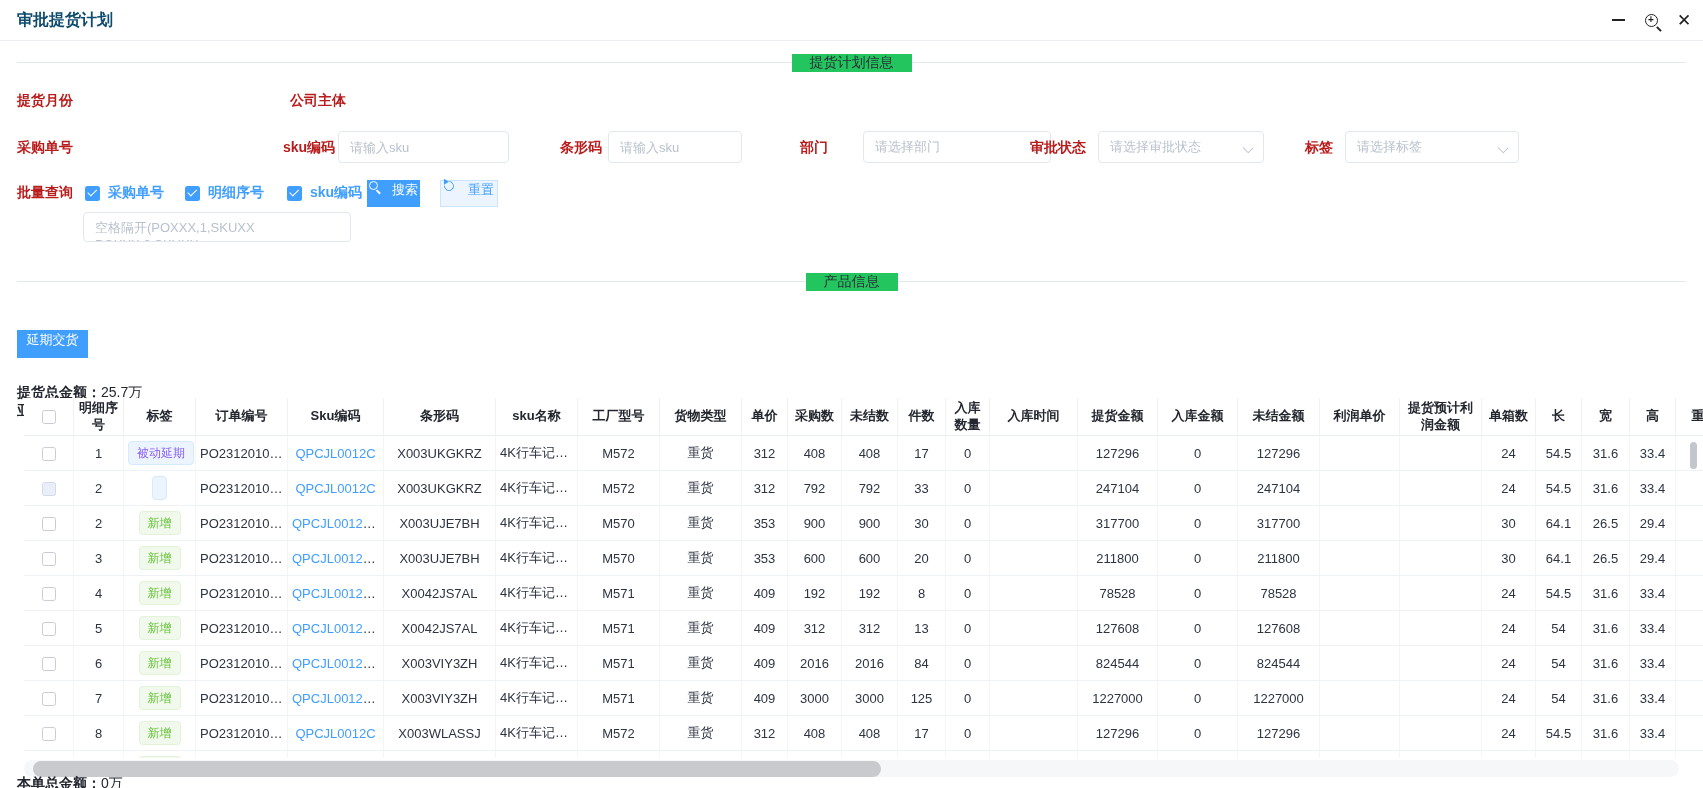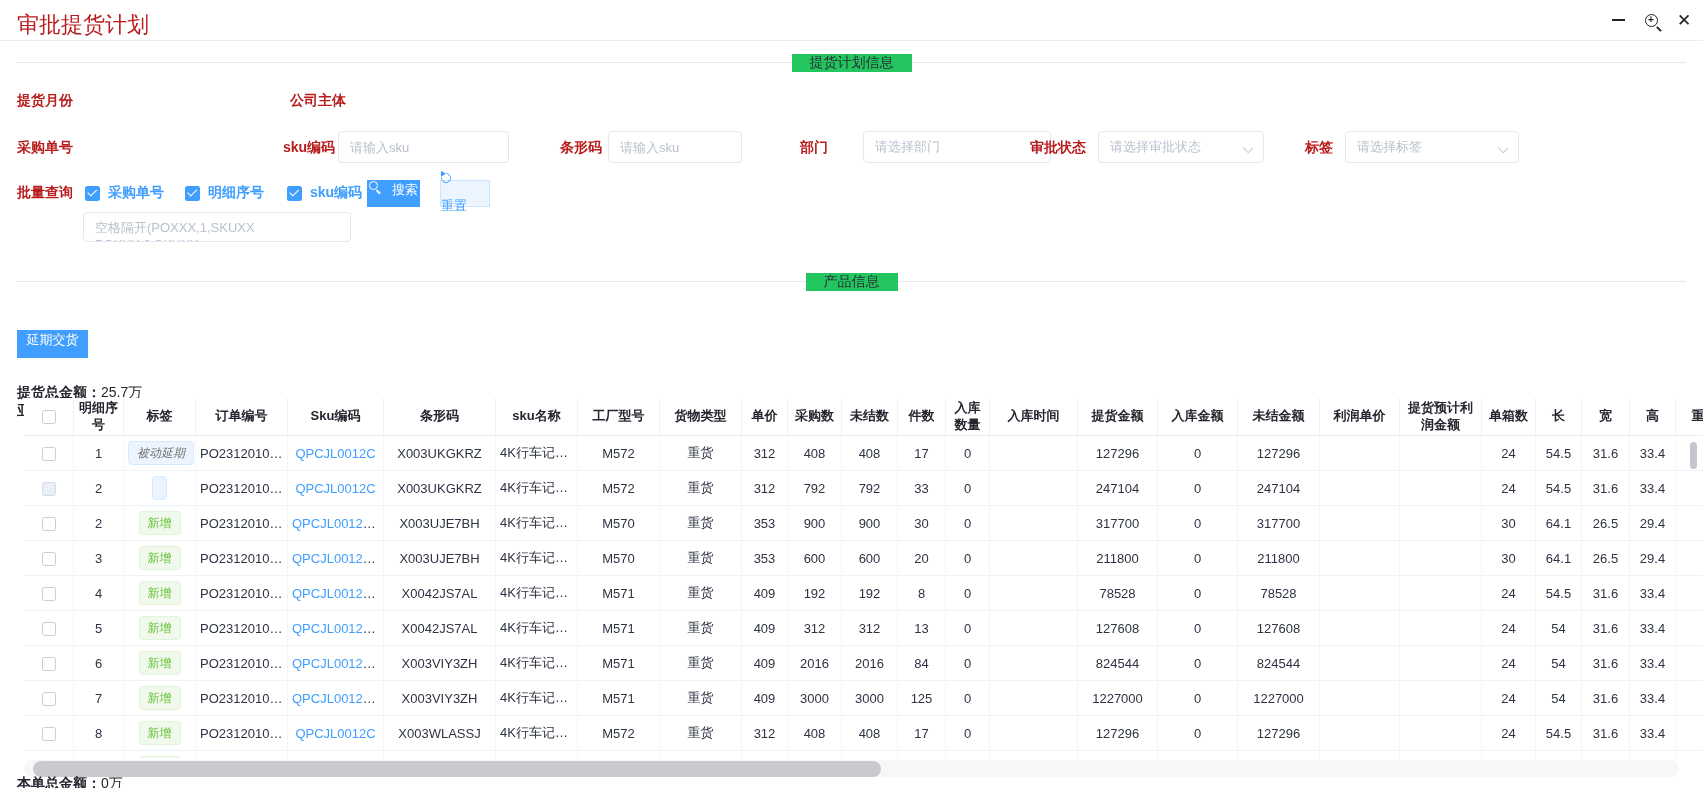--- a/index.html
+++ b/index.html
@@ -2,21 +2,21 @@
 <html lang="zh"><head>
 <meta charset="utf-8">
 <style>
   * { box-sizing: border-box; margin: 0; padding: 0; }
   html,body { background:#888; }
   body { font-family: "Liberation Sans", sans-serif; }
   #app { position:relative; width:1703px; height:788px; background:#fff; overflow:hidden; color:#303133; font-size:14px; }
 
   
   .titlebar { position:absolute; left:0; top:0; width:100%; height:41px; border-bottom:1px solid #ecedf1; background:#fff; }
-  .app-title { position:absolute; left:17px; top:10px; font-size:22px; font-weight:normal; color:#b91c1c; }
+  .app-title { position:absolute; left:17px; top:10px; font-size:16px; font-weight:bold; color:#0c4a6e; }
   .win-controls { position:absolute; right:10px; top:11px; display:flex; align-items:center; gap:15px; }
   .wc { width:18px; height:18px; display:flex; align-items:center; justify-content:center; cursor:pointer; }
   .min-bar { width:13px; height:2px; background:#222; }
   .zoom-glass { position:relative; width:13px; height:13px; border:1.6px solid #222; border-radius:50%; }
   .zoom-glass::before { content:"+"; position:absolute; left:50%; top:50%; transform:translate(-50%,-54%); font-size:10px; color:#222; font-weight:bold; }
   .zoom-glass::after { content:""; position:absolute; right:-5px; bottom:-4px; width:6px; height:1.8px; background:#222; transform:rotate(45deg); }
   .close-x { font-size:17px; color:#222; line-height:1; }
 
   
   .divider { position:absolute; left:17px; right:17px; height:1px; background:#e4e7ed; }
@@ -57,21 +57,21 @@
 
   
   .table-wrap { position:absolute; left:24px; top:398px; width:1679px; height:360px; overflow:hidden; background:#fff; }
   table.grid { border-collapse:separate; border-spacing:0; table-layout:fixed; width:1710px; }
   .grid th { height:38px; background:#fff; font-weight:bold; font-size:13px; color:#23262e; text-align:center; vertical-align:middle; border-bottom:1px solid #e9edf4; border-right:1px solid #eef1f6; padding:1px 3px; line-height:1.25; }
   .grid td { height:35px; font-size:13px; color:#2e3342; text-align:center; vertical-align:middle; border-bottom:1px solid #eef1f6; border-right:1px solid #f3f5f9; padding:0 4px; white-space:nowrap; overflow:hidden; text-overflow:ellipsis; background:#fff; }
   .cbsq { display:inline-block; width:14px; height:14px; border:1px solid #c8ccd6; border-radius:2.5px; background:#fff; vertical-align:middle; cursor:pointer; }
   .cbsq.disabled { background:#e9eef9; border-color:#d4daе6; border-color:#d4dae6; }
   .link { color:#409eff; cursor:pointer; }
   .tag { display:inline-block; height:24px; line-height:22px; padding:0 8px; font-size:12px; border-radius:4px; }
-  .tag-blue { background:#ecf5ff; border:1px solid #d5eaff; color:#737373;font-style:italic; }
+  .tag-blue { background:#ecf5ff; border:1px solid #d5eaff; color:#8b5cf6; }
   .tag-green { background:#f0f9eb; border:1px solid #e1f3d8; color:#67c23a; }
   .tag-empty { display:inline-block; width:15px; height:24px; background:#ecf5ff; border:1px solid #d5eaff; border-radius:4px; vertical-align:middle; }
 
   
   .vscroll-thumb { position:absolute; left:1690px; top:442px; width:7px; height:27px; background:#c3c6cc; border-radius:4px; cursor:pointer; }
   .hscroll-track { position:absolute; left:24px; top:760px; width:1655px; height:17px; background:#f6f7f9; border-radius:9px; cursor:pointer; }
   .hscroll-thumb { position:absolute; left:9px; top:0.5px; width:848px; height:16px; background:#c9cacd; border-radius:8px; cursor:pointer; }
 
   .bottom-total { position:absolute; left:17px; top:775px; font-size:14px; color:#23262e; white-space:nowrap; }
   .bottom-total b { font-weight:bold; }
@@ -138,21 +138,21 @@
     <span class="cblabel">明细序号</span>
   </div>
   <div class="cbgroup" style="left:287px; top:180px;">
     <span class="cbox"></span>
     <span class="cblabel">sku编码</span>
   </div>
   <div class="btn btn-primary" style="left:367px; top:180px; width:53px; height:27px;">
     <span class="search-glass"></span>
     <span>搜索</span>
   </div>
-  <div class="btn btn-plain" style="left:440px; top:180px; width:50px; height:27px;flex-direction:column;">
+  <div class="btn btn-plain" style="left:440px; top:180px; width:58px; height:27px;">
     <span class="refresh-circ"></span>
     <span>重置</span>
   </div>
   <textarea class="batch" style="left: 83px; top: 212px; width: 268px; height: 30px;" rows="1" placeholder="空格隔开(POXXX,1,SKUXX  POXXX,2,SKUXX"></textarea>
 
   <div class="divider" style="top:281px;">
     <span class="divider-text">产品信息</span>
   </div>
 
   <div class="btn btn-primary" style="left:17px; top:330px; width:71px; height:28px;">

